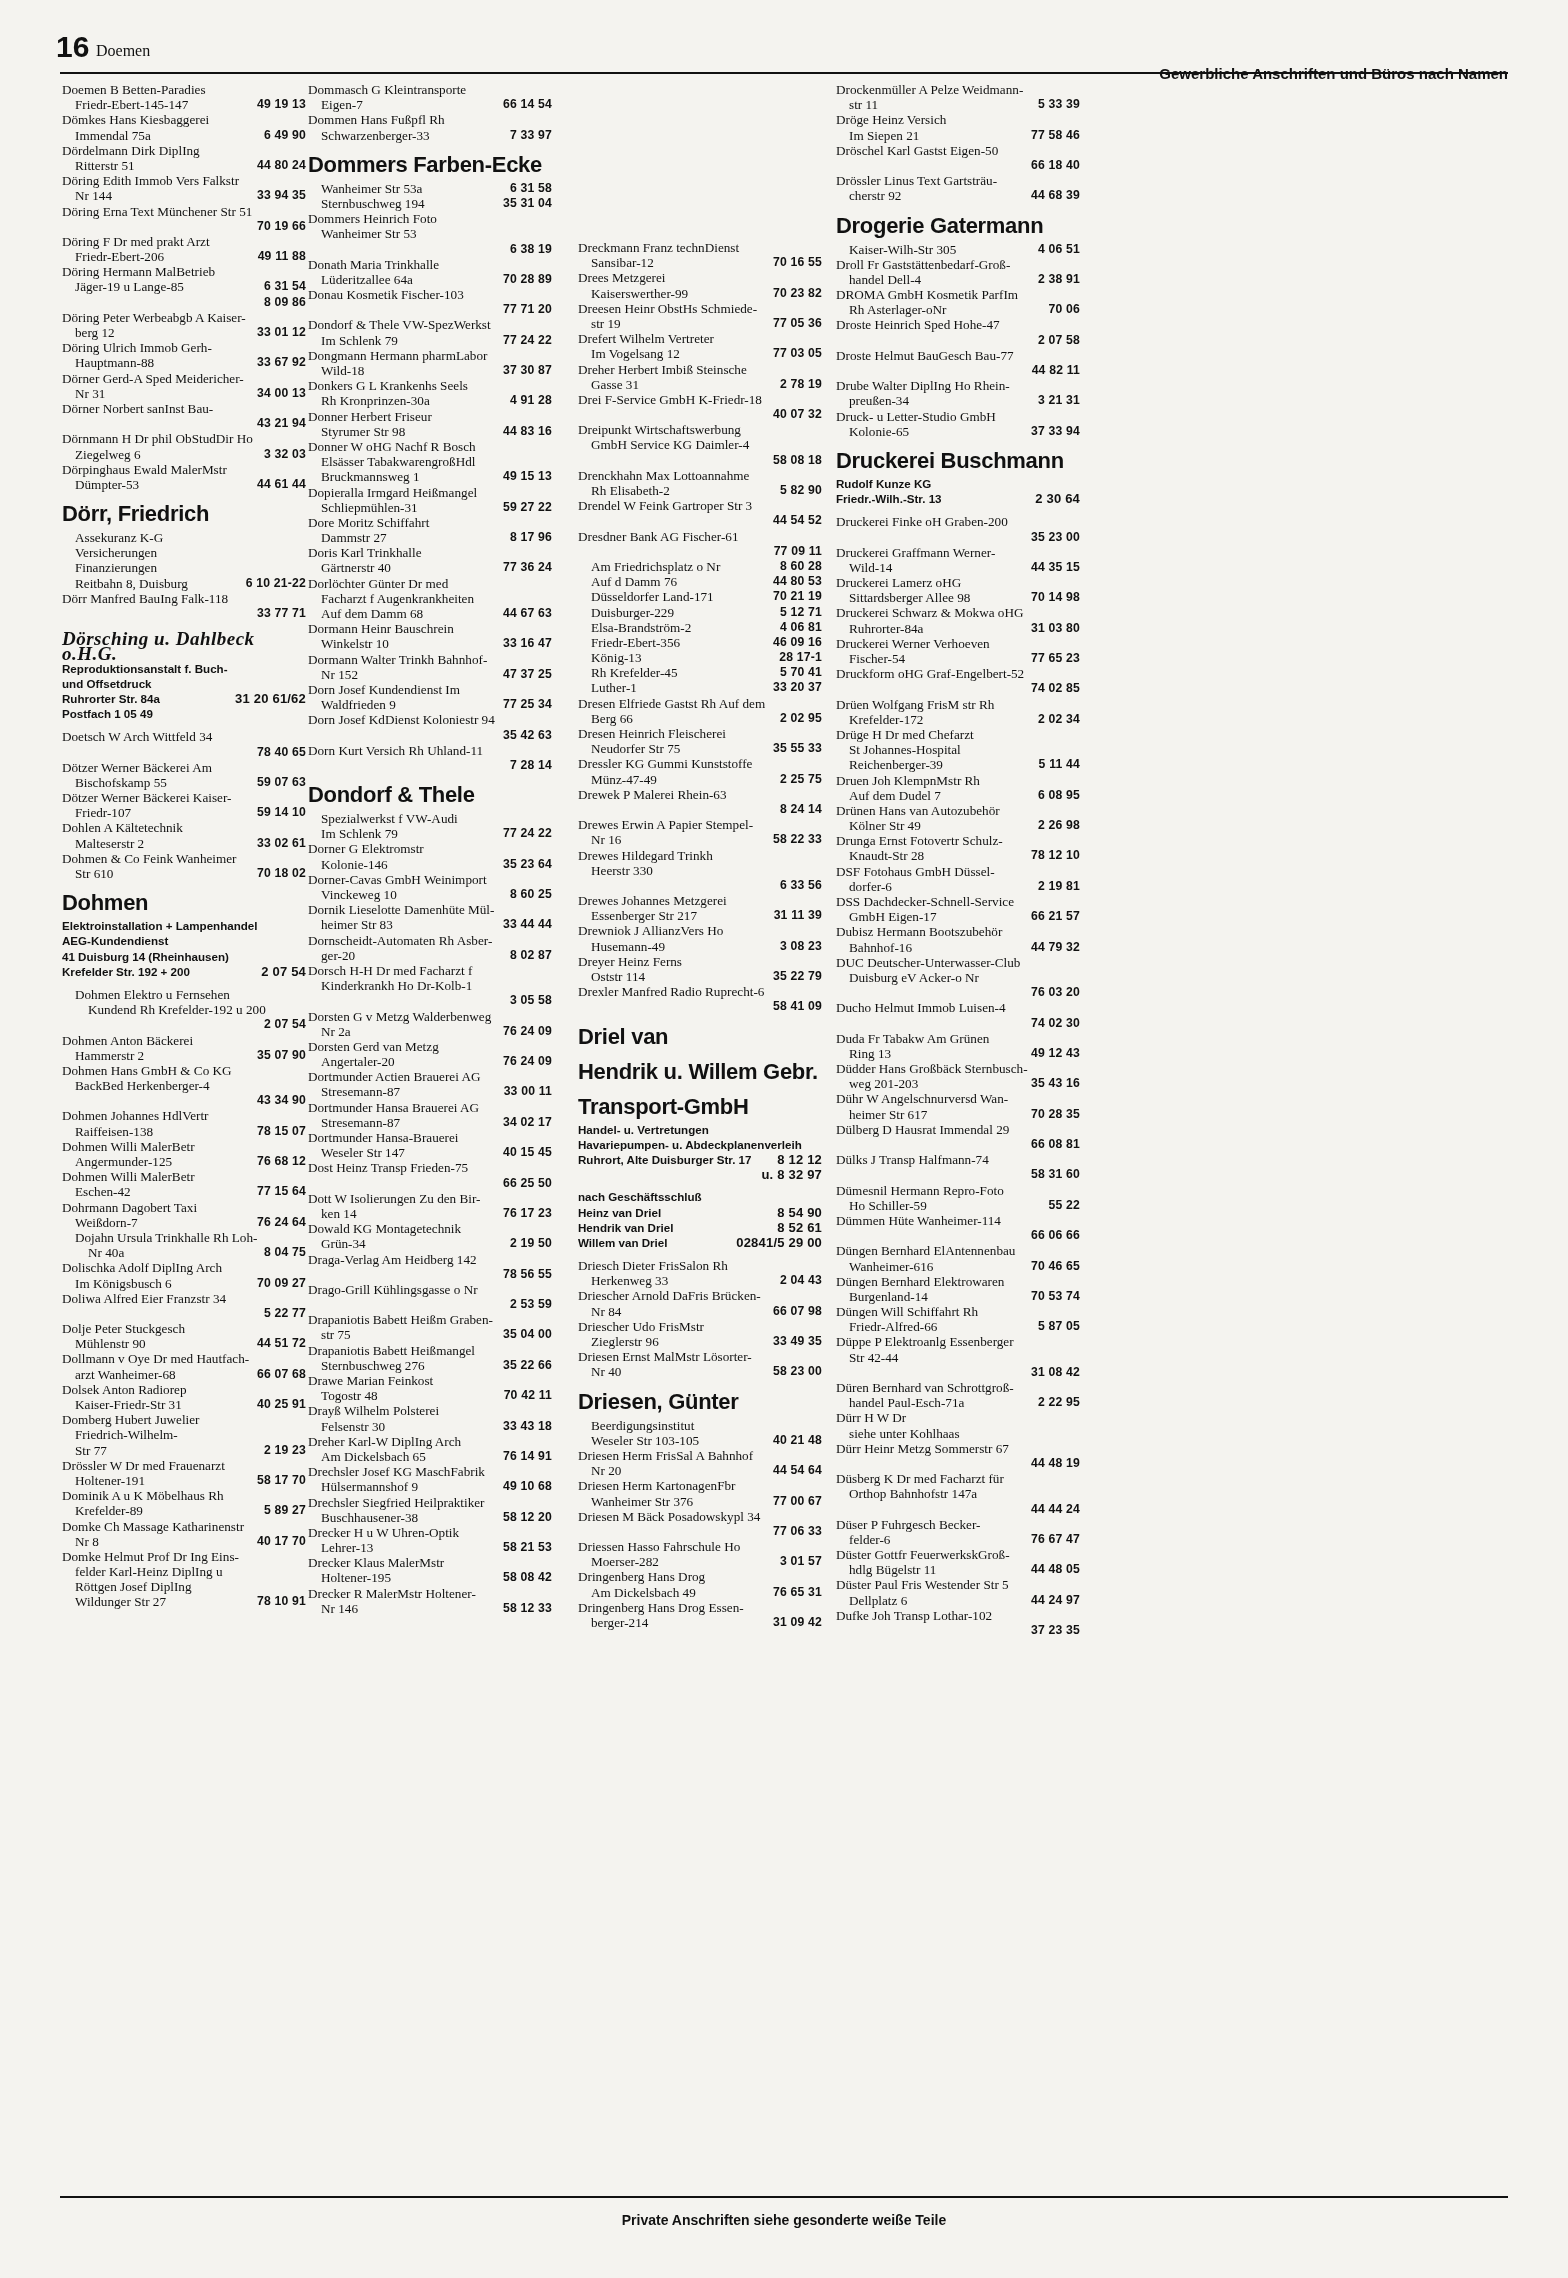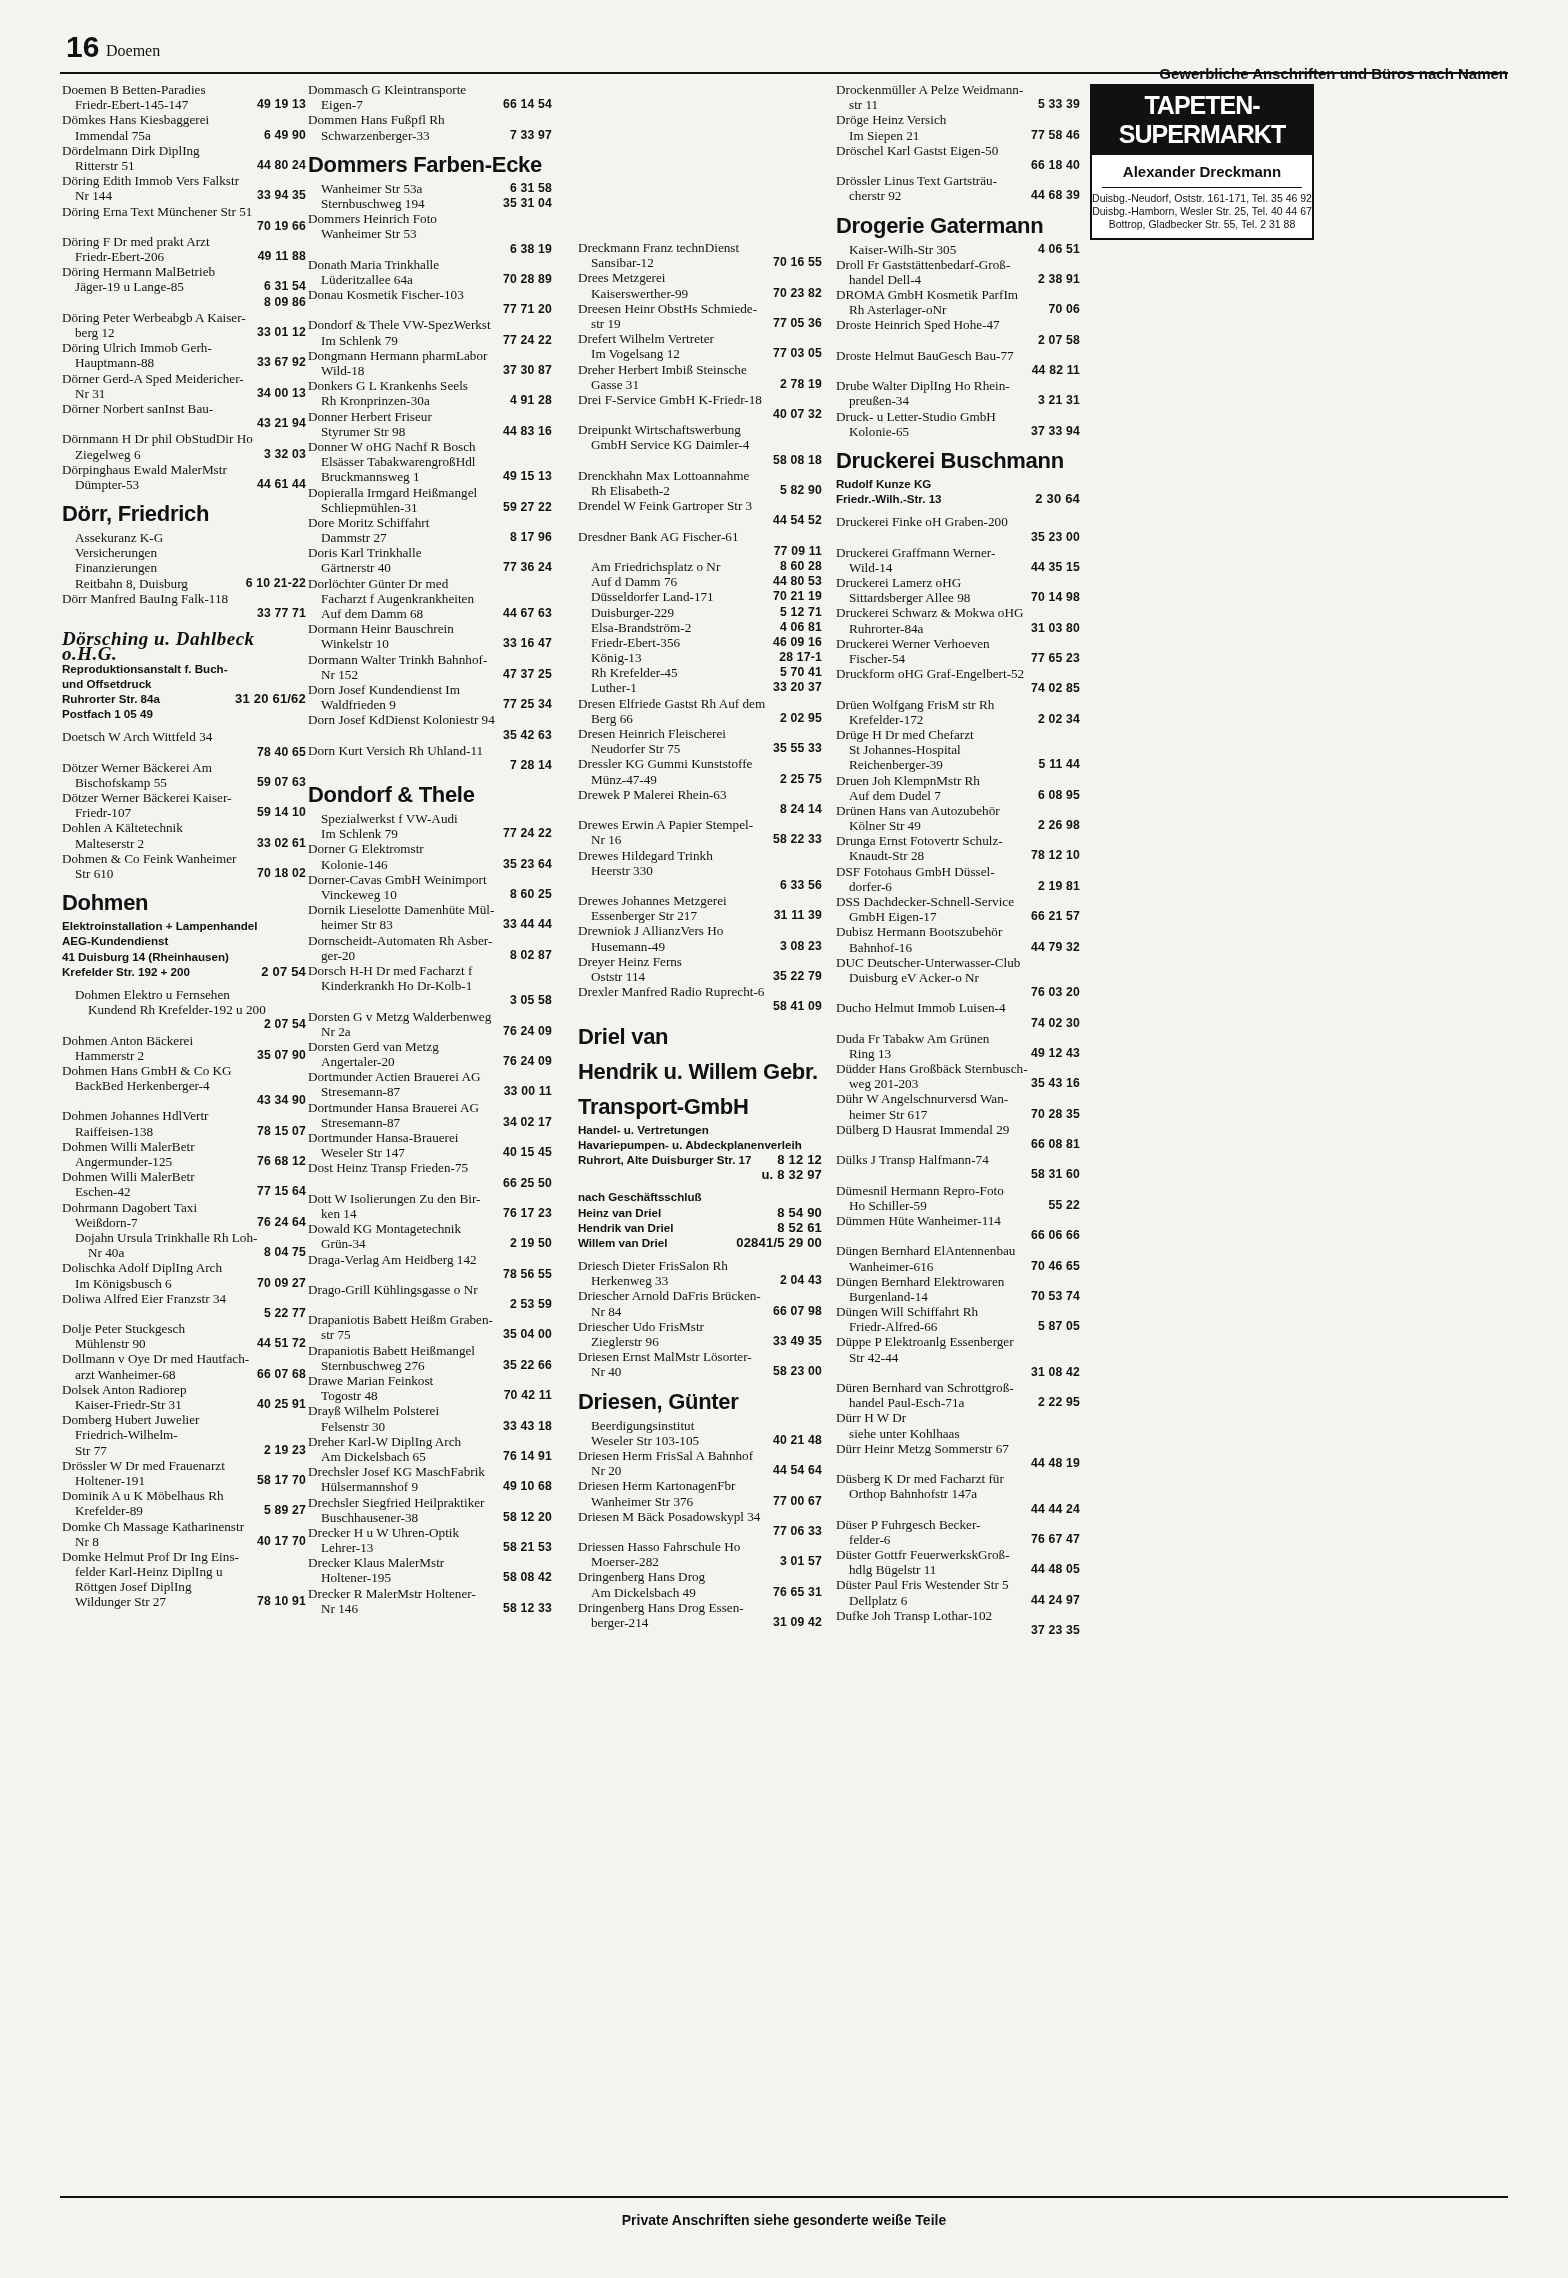--- a/index.html
+++ b/index.html
@@ -6,21 +6,21 @@
   body{
     width:1568px;height:2278px;
     background:#f3f2ee;
     font-family:"Liberation Serif", serif;
     color:#111;
     -webkit-font-smoothing:none;
   }
   .page{position:relative;width:1568px;height:2278px;background:#f4f3ef;}
 
   
-  .hdr{position:absolute;left:66px;top:30px;right:60px;height:44px;}
+  .hdr{position:absolute;left:56px;top:30px;right:60px;height:44px;}
   .hdr .pgnum{font-family:"Liberation Sans",sans-serif;font-weight:bold;font-size:30px;position:absolute;left:0;top:0;}
   .hdr .pgname{font-family:"Liberation Serif",serif;font-size:16px;position:absolute;left:40px;top:12px;}
   .hdr .right{position:absolute;right:0;top:10px;font-family:"Liberation Sans",sans-serif;font-weight:bold;font-size:15px;margin-top:25px;}
   .rule{position:absolute;left:60px;right:60px;top:72px;height:2px;background:#111;}
 
   
   .col{position:absolute;top:82px;width:244px;font-size:13.2px;line-height:15.2px;}
   .c1{left:62px;}
   .c2{left:308px;}
   .c3{left:578px;}
@@ -56,28 +56,20 @@
 
 <div class="page">
 
   <div class="hdr">
     <span class="pgnum">16</span>
     <span class="pgname">Doemen</span>
     <span class="right">Gewerbliche Anschriften und Büros nach Namen</span>
   </div>
   <div class="rule"></div>
 
-  <div class="adbox">
-    <div class="band">TAPETEN-SUPERMARKT</div>
-    <div class="nm">Alexander Dreckmann</div>
-    <div class="sep"></div>
-    <div class="ln2">Duisbg.-Neudorf, Oststr. 161-171, Tel. 35 46 92</div>
-    <div class="ln2">Duisbg.-Hamborn, Wesler Str. 25, Tel. 40 44 67</div>
-    <div class="ln2">Bottrop, Gladbecker Str. 55, Tel. 2 31 88</div>
-  </div>
 
   <div class="col c1">
       <div class="e">
         <div class="ln ind0"><span>Doemen B Betten-Paradies</span></div>
         <div class="ln ind1"><span>Friedr-Ebert-145-147</span><span class="num">49 19 13</span></div>
       </div>
       <div class="e">
         <div class="ln ind0"><span>Dömkes Hans Kiesbaggerei</span></div>
         <div class="ln ind1"><span>Immendal 75a</span><span class="num">6 49 90</span></div>
       </div>

